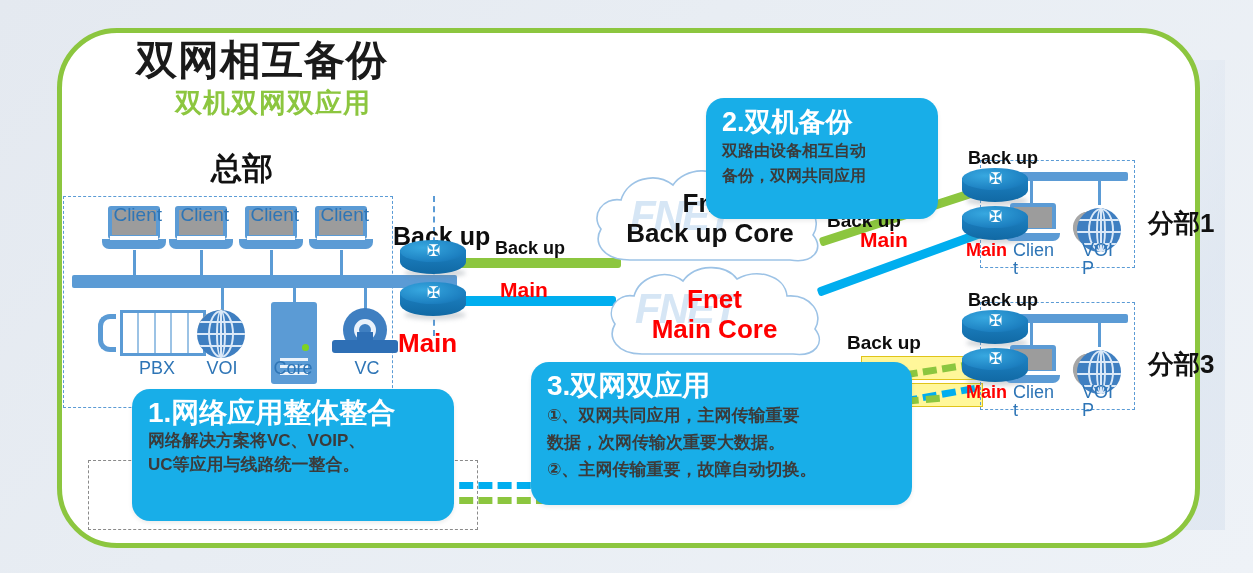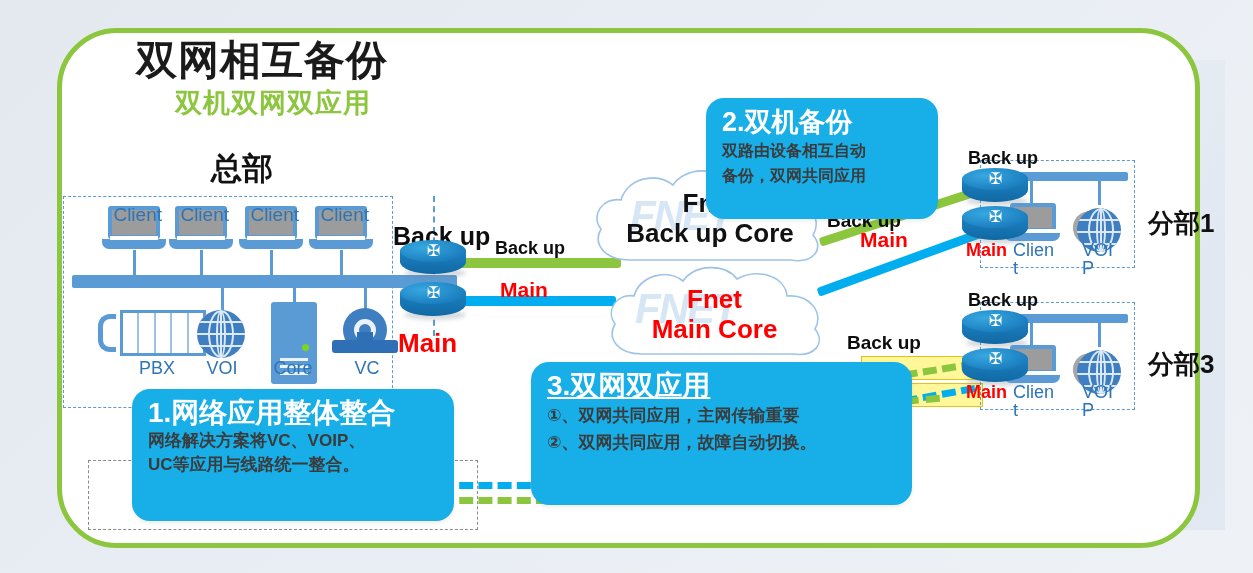--- a/index.html
+++ b/index.html
@@ -215,21 +215,21 @@
   }
   .callout .cb {
     font-size:17px; font-weight:bold; color:#3b3b3b; line-height:24px;
   }
   #callout1 { left:132px; top:389px; width:322px; height:132px; }
   #callout1 .ch { font-size:28px; }
   #callout2 { left:706px; top:82px; width:232px; height:121px;margin-top:16px; }
   #callout2 .ch { font-size:27px; }
   #callout2 .cb { font-size:16px; line-height:25px; }
   #callout3 { left:531px; top:362px; width:381px; height:143px; }
-  #callout3 .ch { font-size:28px;text-decoration:underline; }
+  #callout3 .ch { font-size:28px; }
   #callout3 .cb { font-size:17px; line-height:27px; }
 </style>
 </head>
 <body>
 
 <div id="stage">
 
   <div class="shadowpane"></div>
   <div class="frame"></div>
 
@@ -473,16 +473,17 @@
 
   <div class="callout" id="callout2">
     <div class="ch">2.双机备份</div>
     <div class="cb">双路由设备相互自动</div>
     <div class="cb">备份，双网共同应用</div>
   </div>
 
   <div class="callout" id="callout3">
     <div class="ch">3.双网双应用</div>
     <div class="cb">①、双网共同应用，主网传输重要</div>
-    <div class="cb">②、双网共同应用，故障自动切换。</div>
+    <div class="cb">数据，次网传输次重要大数据。</div>
+    <div class="cb">②、主网传输重要，故障自动切换。</div>
   </div>
 
 </div>
 
 </body></html>

